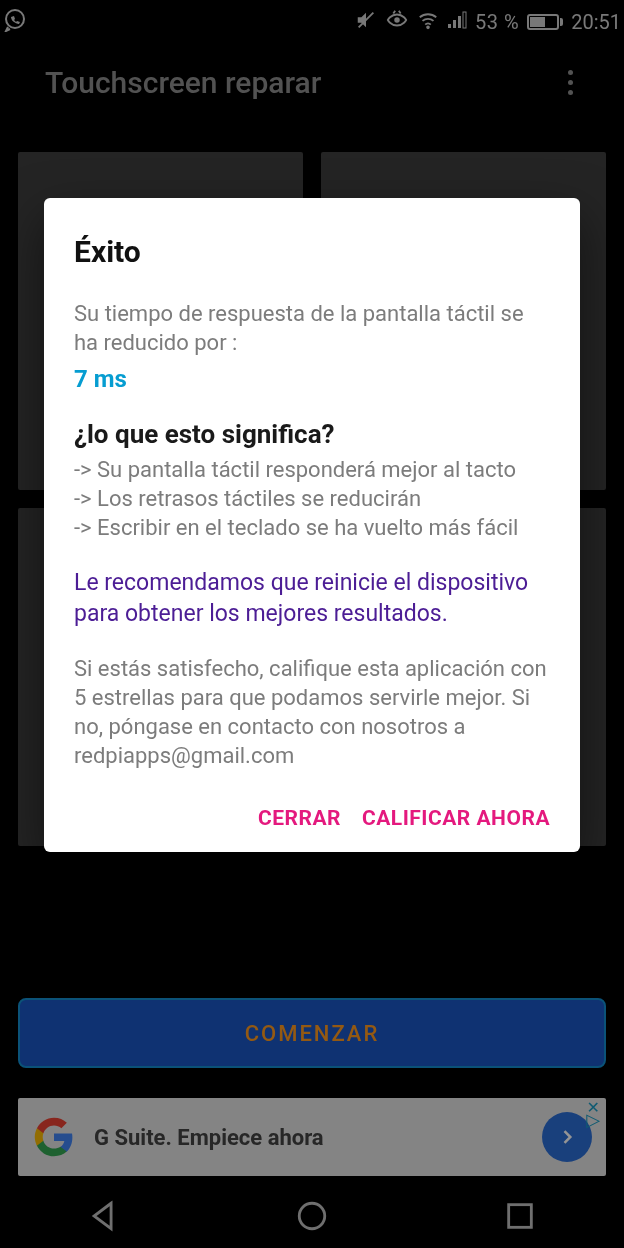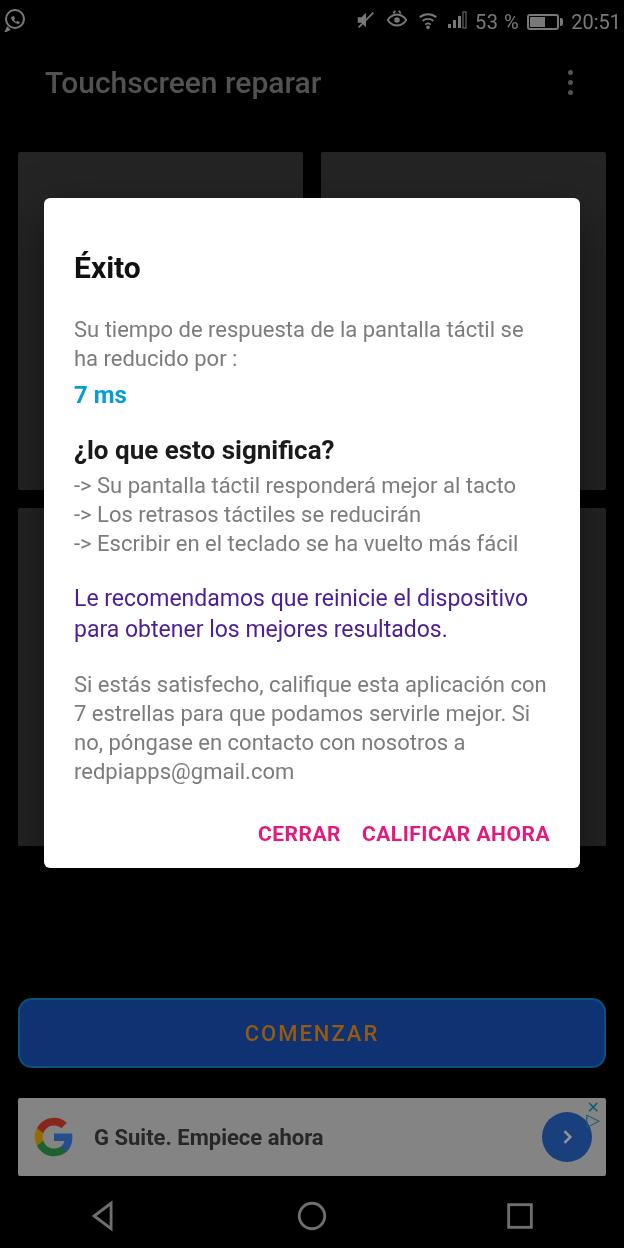--- a/index.html
+++ b/index.html
@@ -14,38 +14,38 @@
 .app-header { height:76px; display:flex; align-items:center; justify-content:space-between; padding:0 45px; }
 .app-title { color:#8e8e8e; font-size:30px; font-weight:500; }
 .kebab { display:flex; flex-direction:column; gap:5px; padding:10px 6px; }
 .kebab span { width:5px; height:5px; border-radius:50%; background:#8e8e8e; }
 
 
 .grid { position:absolute; top:152px; left:18px; right:18px; display:grid; grid-template-columns:1fr 1fr; gap:18px; }
 .card { background:#3f3f3f; height:338px; border-radius:2px; }
 
 
-.start { position:absolute; left:18px; right:18px; top:998px; height:70px; background:#1a57c4; border:2px solid #138ecf; color:#ff9a1f; font-size:22px; font-weight:500; letter-spacing:2px; display:flex; align-items:center; justify-content:center; border-radius:14px; }
+.start { position:absolute; left:18px; right:18px; top:998px; height:70px; background:#1a57c4; border:2px solid #138ecf; color:#ff9a1f; font-size:22px; font-weight:500; letter-spacing:2px; display:flex; align-items:center; justify-content:center; border-radius:8px; }
 
 
 .ad { position:absolute; left:18px; right:18px; top:1098px; height:78px; background:#e4e4e4; display:flex; align-items:center; padding:0 14px; gap:18px; border-radius:2px; }
 .g-logo { width:44px; height:44px; border-radius:50%; display:flex; align-items:center; justify-content:center; font-size:30px; font-weight:700; }
 .g-logo svg { width:42px; height:42px; }
 .ad-text { flex:1; font-size:22px; font-weight:700; color:#444; }
 .ad-arrow { width:50px; height:50px; border-radius:50%; background:#2c6fd6; display:flex; align-items:center; justify-content:center; color:#fff; }
 .ad-mark { position:absolute; top:4px; right:6px; color:#1a9cc4; font-size:16px; line-height:12px; text-align:right; }
 .ad-mark .tri { font-size:18px; }
 
 
 .nav { position:absolute; bottom:0; left:0; right:0; height:60px; background:#000; display:flex; align-items:center; justify-content:space-around; }
 .nav svg { width:34px; height:34px; stroke:#bfbfbf; fill:none; stroke-width:2; }
 
 
 .scrim { position:absolute; inset:0; background:rgba(0,0,0,0.42); }
-.dialog { position:absolute; left:44px; right:44px; top:198px; background:#fff; border-radius:6px; padding:52px 30px 22px 30px; box-shadow:0 20px 50px rgba(0,0,0,0.5); }
+.dialog { position:absolute; left:44px; right:44px; top:198px; background:#fff; border-radius:6px; padding:36px 30px 22px 30px; box-shadow:0 20px 50px rgba(0,0,0,0.5); }
 .dlg-title { font-size:30px; font-weight:700; color:#111; margin-bottom:30px; }
 .dlg-p { font-size:22px; color:#7c7c7c; line-height:1.32; margin-bottom:4px; }
 .dlg-value { font-size:24px; font-weight:700; color:#069dd1; margin:8px 0 26px 0; }
 .dlg-h2 { font-size:26px; font-weight:700; color:#1a1a1a; margin-bottom:6px; }
 .dlg-li { font-size:22px; color:#7c7c7c; line-height:1.32; }
 .dlg-warn { font-size:23px; color:#4c1d95; line-height:1.34; margin:26px 0 24px 0; }
 .dlg-actions { display:flex; justify-content:flex-end; gap:21px; margin-top:36px; }
 .dlg-btn { color:#e4197e; font-size:21px; font-weight:700; letter-spacing:0.5px; background:none; border:none; cursor:pointer; }
 
 .bat { display:inline-flex; align-items:center; }
@@ -161,18 +161,18 @@
 
 <div class="dialog">
   <div class="dlg-title">Éxito</div>
   <div class="dlg-p">Su tiempo de respuesta de la pantalla táctil se ha reducido por :</div>
   <div class="dlg-value">7 ms</div>
   <div class="dlg-h2">¿lo que esto significa?</div>
   <div class="dlg-li">-&gt; Su pantalla táctil responderá mejor al tacto</div>
   <div class="dlg-li">-&gt; Los retrasos táctiles se reducirán</div>
   <div class="dlg-li">-&gt; Escribir en el teclado se ha vuelto más fácil</div>
   <div class="dlg-warn">Le recomendamos que reinicie el dispositivo para obtener los mejores resultados.</div>
-  <div class="dlg-p">Si estás satisfecho, califique esta aplicación con 7 estrellas para que podamos servirle mejor. Si no, póngase en contacto con nosotros a redpiapps@gmail.com</div>
+  <div class="dlg-p">Si estás satisfecho, califique esta aplicación con 5 estrellas para que podamos servirle mejor. Si no, póngase en contacto con nosotros a redpiapps@gmail.com</div>
   <div class="dlg-actions">
     <button class="dlg-btn">CERRAR</button>
     <button class="dlg-btn">CALIFICAR AHORA</button>
   </div>
 </div>
 
 </body></html>

